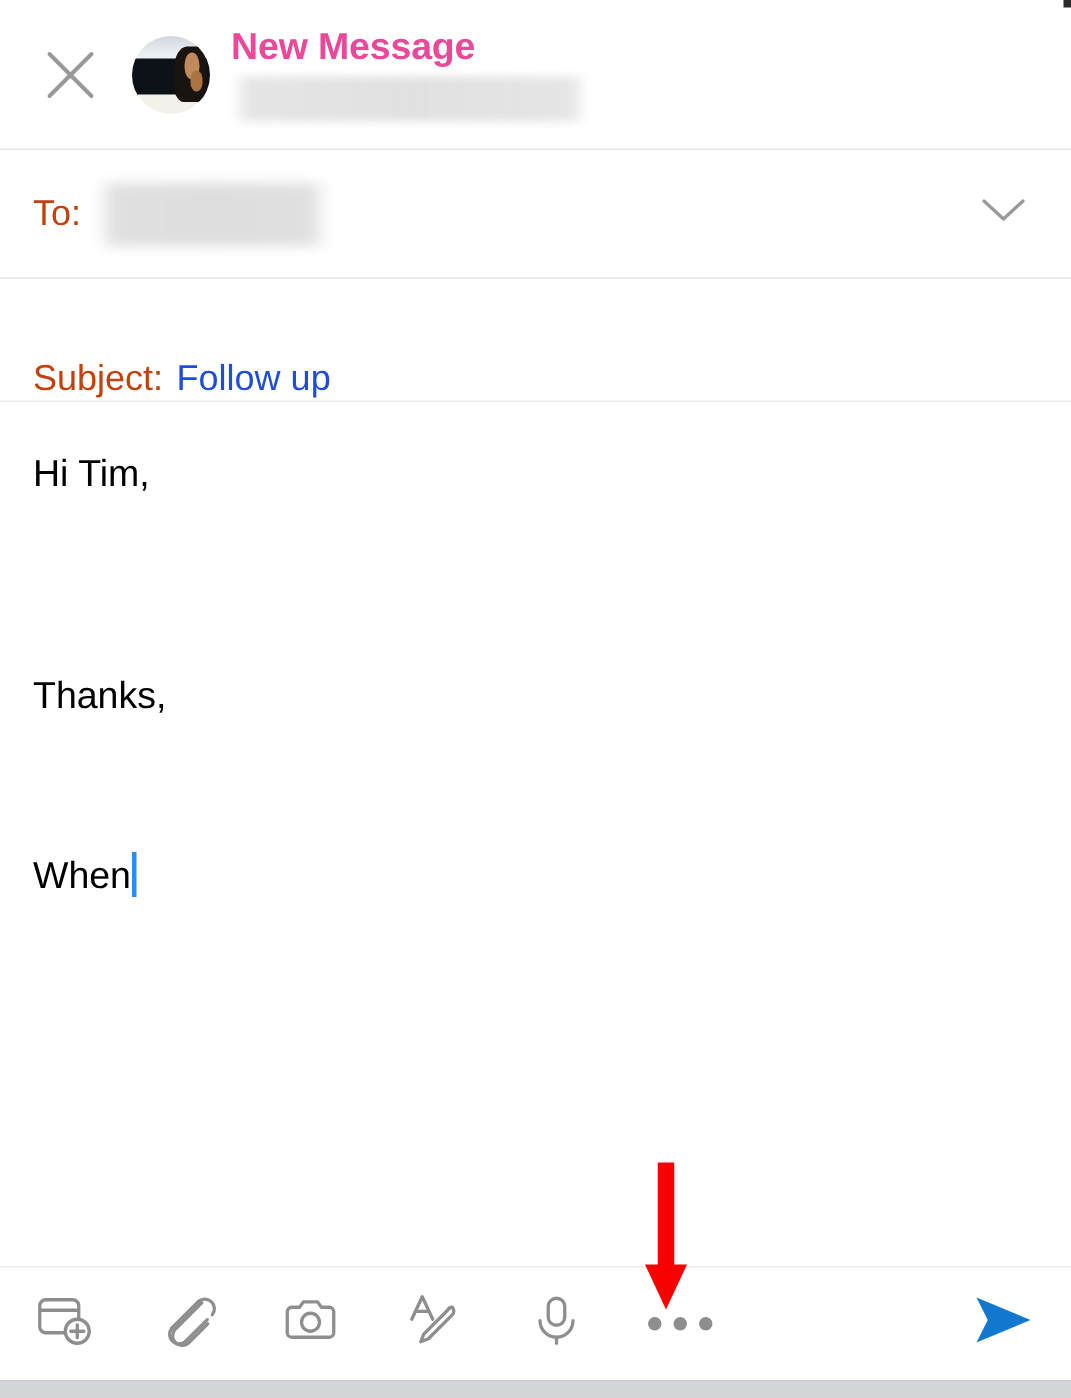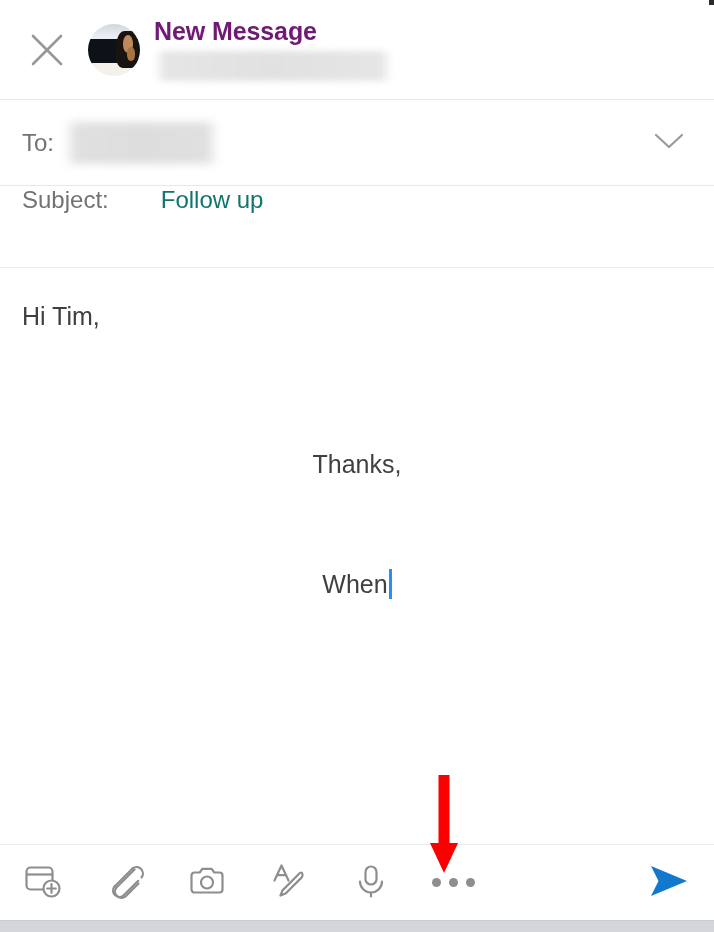--- a/index.html
+++ b/index.html
@@ -68,21 +68,21 @@
 
   .title-block {
     display: flex;
     flex-direction: column;
     justify-content: center;
     min-width: 0;
   }
   .title {
     font-size: 25px;
     font-weight: bold;
-    color: #701a75;
+    color: #ec4899;
     line-height: 1.06;
     letter-spacing: -0.1px;
     white-space: nowrap;
   }
   .redaction {
     margin-top: 6px;
     width: 238px;
     height: 30px;
     border-radius: 2px;
     background: linear-gradient(90deg,
@@ -109,21 +109,21 @@
     height: 86px;
     flex: 0 0 86px;
     border-bottom: 1px solid #e8e8e8;
     display: flex;
     align-items: center;
     padding: 0 22px;
     box-sizing: border-box;
   }
   .field-label {
     font-size: 24px;
-    color: #737373;
+    color: #c2410c;
     font-weight: normal;
     flex: 0 0 auto;
   }
   .to-redaction {
     margin-left: 10px;
     width: 155px;
     height: 42px;
     border-radius: 2px;
     background: linear-gradient(90deg,
         rgba(230,230,230,0) 0%,
@@ -142,44 +142,43 @@
     justify-content: center;
     cursor: pointer;
   }
 
   
   .row-subject {
     height: 82px;
     flex: 0 0 82px;
     border-bottom: 1px solid #ececec;
     display: flex;
-    align-items: flex-start;
+    align-items: flex-end;
     padding: 0 22px;
     box-sizing: border-box;
-    gap: 43px;
   }
   .subject-value {
     font-size: 24px;
-    color: #0f766e;
+    color: #1d4ed8;
     margin-left: 9px;
   }
 
   
   .body-area {
     flex: 1 1 auto;
     padding: 28px 22px 0 22px;
     box-sizing: border-box;
     font-size: 25px;
     line-height: 40px;
-    color: #404040;
+    color: #000000;
     position: relative;
     overflow: hidden;
   }
   .body-para { margin: 0 0 28px 0; white-space: pre-wrap; }
-  .body-para:last-child { margin-bottom: 0; text-align: center; }
+  .body-para:last-child { margin-bottom: 0; }
   .sig-line { display: block; }
   .caret {
     display: inline-block;
     width: 3px;
     height: 30px;
     background: #2a8ef0;
     vertical-align: -6px;
     margin-left: 1px;
   }
 

